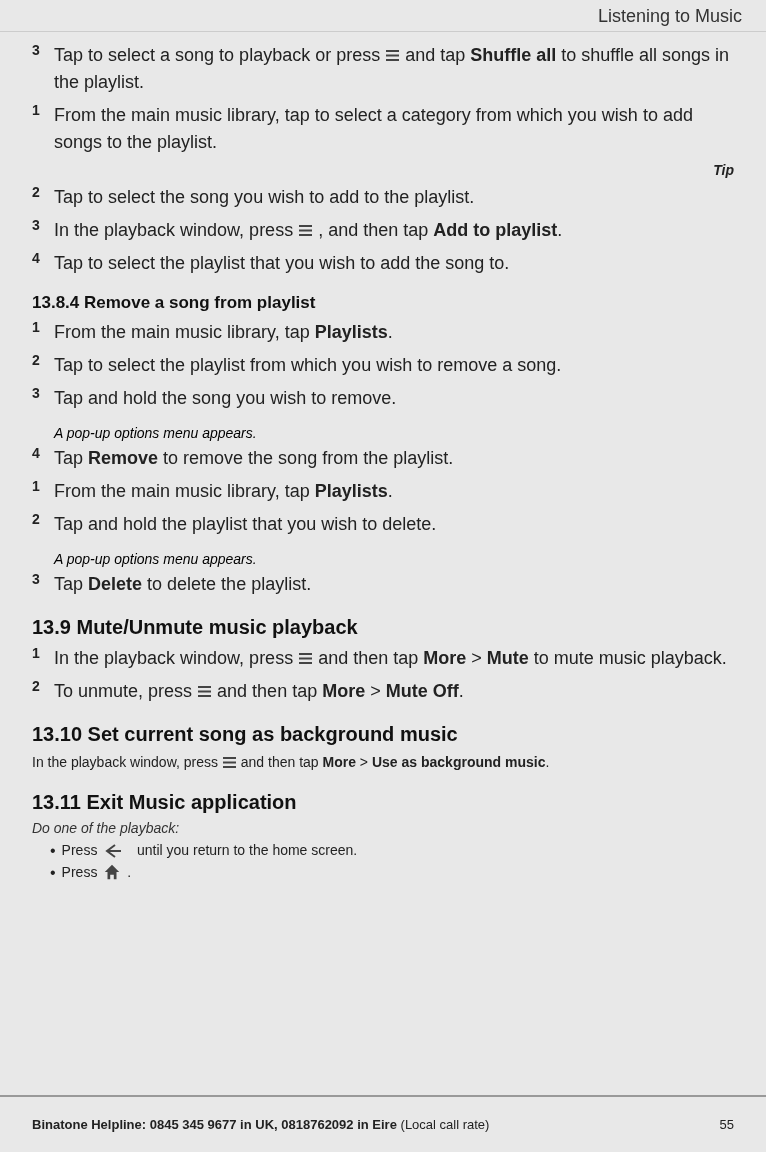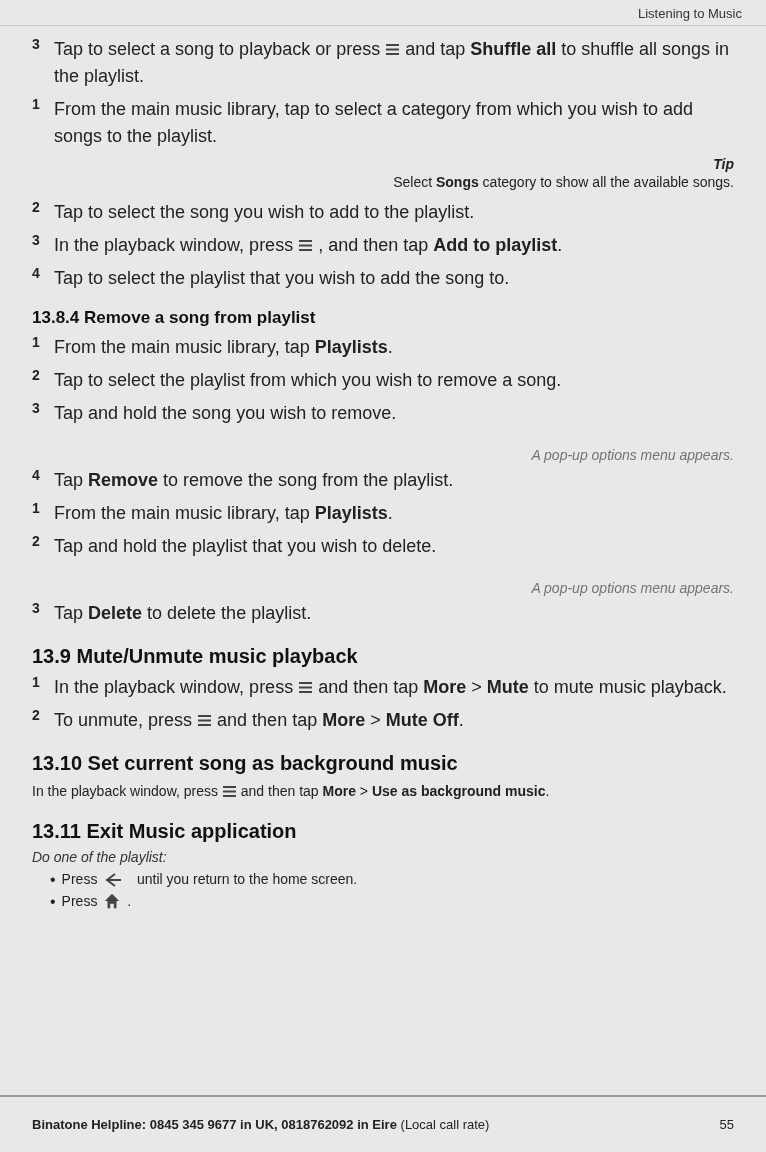--- a/index.html
+++ b/index.html
@@ -16,21 +16,21 @@
       width: 766px;
       min-height: 1152px;
       background: #e8e8e8;
       display: flex;
       flex-direction: column;
     }
     .header-bar {
       width: 100%;
       text-align: right;
       padding: 6px 24px 4px 8px;
-      font-size: 13px;
+      font-size: 18px;
       color: #333;
       font-style: normal;
       border-bottom: 1px solid #ccc;
       background: #e8e8e8;
     }
     .content {
       padding: 10px 32px 10px 32px;
       flex: 1;
     }
     .section-heading {
@@ -74,24 +74,23 @@
       font-style: italic;
       font-weight: bold;
       font-size: 14px;
     }
     .tip-text {
       font-size: 14px;
       line-height: 1.5;
     }
     .italic-note {
       font-style: italic;
-      margin: 20px 0 4px 22px;
-      font-size: 14px;
-      color: #737373;
-      text-align: right;
+      margin: 13px 0 4px 22px;
+      font-size: 14px;
+      color: #000000;
     }
     .bullet-list {
       margin-left: 18px;
       margin-top: 4px;
     }
     .bullet-item {
       display: flex;
       align-items: center;
       margin-bottom: 4px;
       font-size: 14px;
@@ -158,21 +157,20 @@
     </div>
 
 
     <div class="step">
       <span class="step-number">1</span>
       <span class="step-text">From the main music library, tap to select a category from which you wish to add songs to the playlist.</span>
     </div>
 
     <div class="tip-block">
       <div class="tip-title">Tip</div>
-      <div class="tip-text">Select <span class="bold">Songs</span> category to show all the available songs.</div>
     </div>
 
     <div class="step">
       <span class="step-number">2</span>
       <span class="step-text">Tap to select the song you wish to add to the playlist.</span>
     </div>
 
     <div class="step">
       <span class="step-number">3</span>
       <span class="step-text">
@@ -268,21 +266,21 @@
       <svg class="menu-icon-lines" viewBox="0 0 15 13">
         <rect x="1" y="1" width="13" height="2" fill="#444"></rect>
         <rect x="1" y="5.5" width="13" height="2" fill="#444"></rect>
         <rect x="1" y="10" width="13" height="2" fill="#444"></rect>
       </svg>
       and then tap <span class="bold">More</span> &gt; <span class="bold">Use as background music</span>.
     </div>
 
     <div class="section-heading-large">13.11 Exit Music application</div>
 
-    <div class="do-one">Do one of the playlist:</div>
+    <div class="do-one">Do one of the playback:</div>
 
     <div class="bullet-list">
       <div class="bullet-item">
         <span class="bullet-dot">•</span>
         <span>
           Press 
           <svg viewBox="0 0 20 16" width="20" height="16" style="display:inline-block;vertical-align:middle;margin:0 2px;position:relative;top:-1px;">
             <polyline points="12,2 4,8 12,14" fill="none" stroke="#444" stroke-width="2"></polyline>
             <line x1="4" y1="8" x2="18" y2="8" stroke="#444" stroke-width="2"></line>
           </svg>

